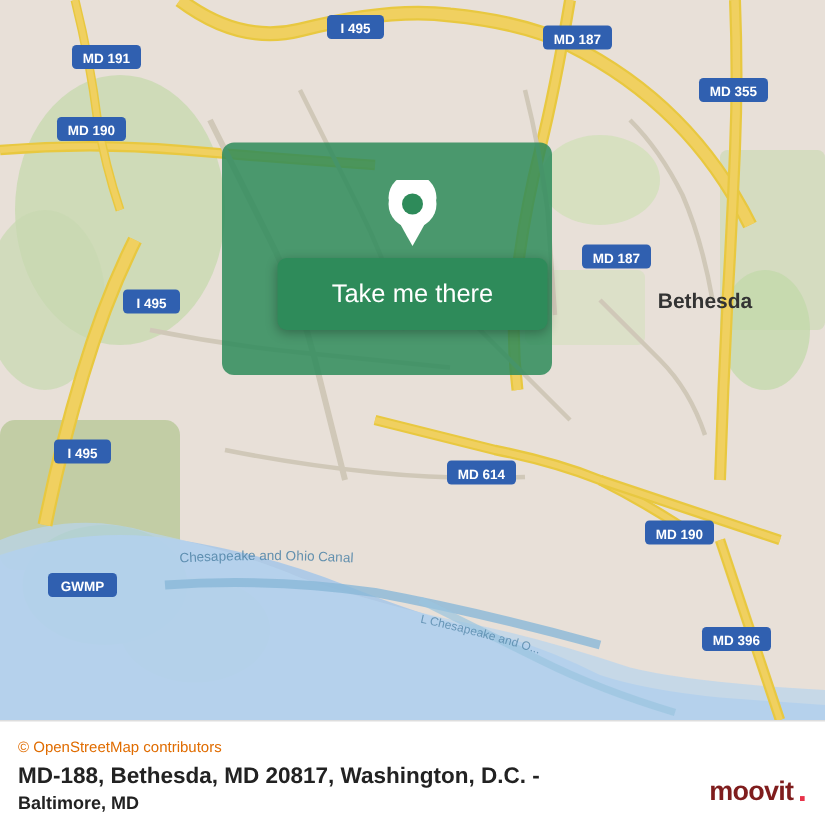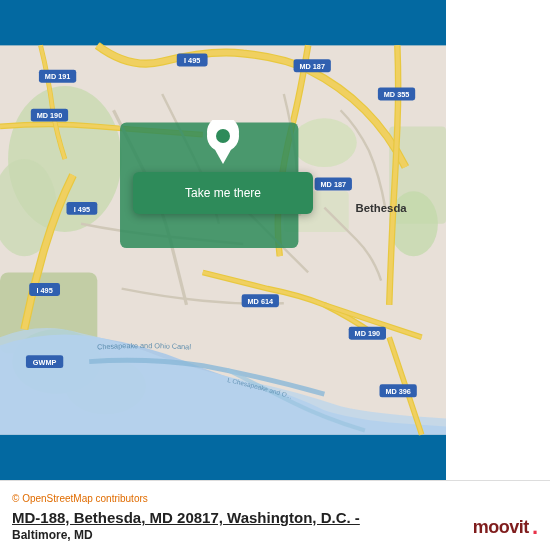--- a/index.html
+++ b/index.html
@@ -6,25 +6,25 @@
     body {
       width: 550px;
       height: 550px;
       overflow: hidden;
       font-family: Arial, sans-serif;
       position: relative;
     }
 
     
     #map-container {
-      width: 446px;
+      width: 550px;
       height: 480px;
       position: relative;
       overflow: hidden;
-      background-color: #0369a1;
+      background-color: #a21caf;
     }
 
     
     #map-svg {
       width: 100%;
       height: 100%;
     }
 
     
     #button-overlay {
@@ -37,21 +37,21 @@
       align-items: center;
       z-index: 10;
     }
 
     #take-me-there-btn {
       background-color: #2e8b5a;
       color: white;
       border: none;
       border-radius: 6px;
       padding: 14px 32px;
-      font-size: 12px;
+      font-size: 17px;
       font-weight: 500;
       cursor: pointer;
       box-shadow: 0 2px 8px rgba(0,0,0,0.3);
       position: relative;
       min-width: 180px;
     }
 
     
     .map-pin {
       width: 36px;
@@ -80,21 +80,20 @@
 
     #attribution span {
       color: #e06c00;
     }
 
     #location-title {
       font-size: 15px;
       font-weight: 600;
       color: #222;
       line-height: 1.3;
-      text-decoration: underline;
     }
 
     
     #moovit-logo {
       position: absolute;
       bottom: 12px;
       right: 12px;
       display: flex;
       align-items: center;
       gap: 2px;

